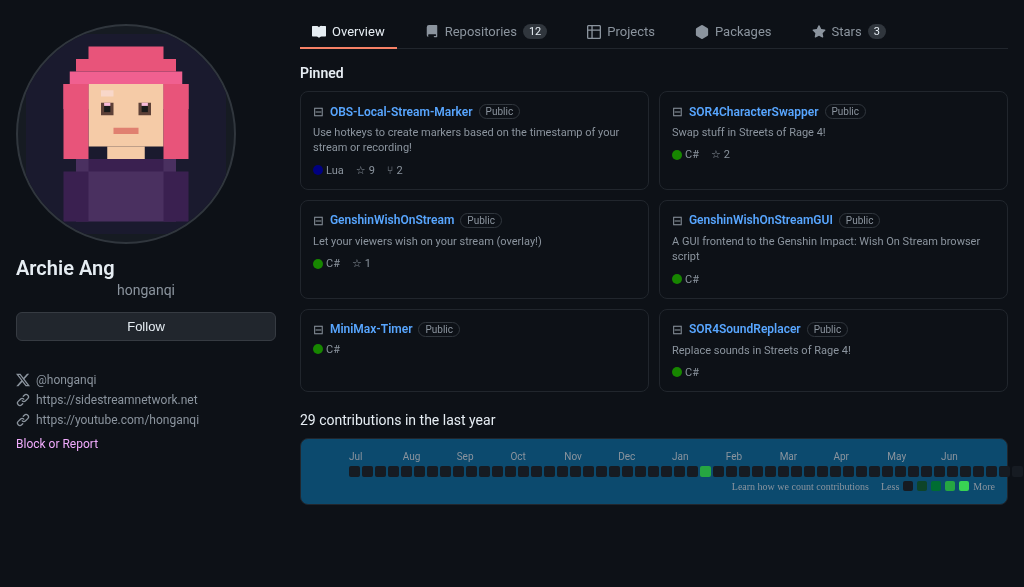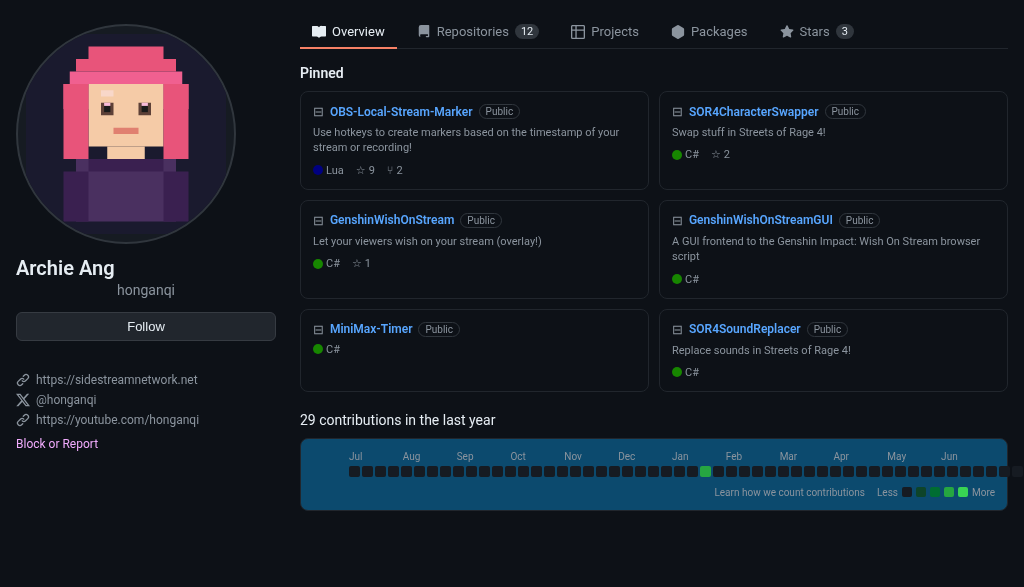--- a/index.html
+++ b/index.html
@@ -104,21 +104,21 @@
     
     .main-content {
       flex: 1;
       min-width: 0;
     }
 
     
     .tabs {
       display: flex;
       align-items: center;
-      gap: 8px;
+      gap: 16px;
       border-bottom: 1px solid #21262d;
       margin-bottom: 16px;
     }
 
     .tab {
       display: flex;
       align-items: center;
       gap: 6px;
       padding: 8px 12px;
       color: #8b949e;
@@ -277,23 +277,24 @@
       height: 11px;
       border-radius: 2px;
       flex-shrink: 0;
     }
 
     .contrib-legend {
       display: flex;
       align-items: center;
       justify-content: flex-end;
       gap: 4px;
-      margin-top: 10px;
+      margin-top: 4px;
       font-size: 10px;
       color: #8b949e;
+      font-family: Liberation Serif, serif;
     }
 
     .legend-cell {
       width: 10px;
       height: 10px;
       border-radius: 2px;
     }
 
     
     .c0 { background: #161b22; }
@@ -347,29 +348,29 @@
     </div>
 
     <div class="user-name">Archie Ang</div>
     <div class="user-login">honganqi</div>
 
     <button class="follow-button">Follow</button>
 
     <div class="sidebar-links">
       <a class="sidebar-link">
         <svg class="link-icon" viewBox="0 0 16 16">
+          <path fill="#8b949e" d="M12.6.75h2.454l-5.36 6.142L16 15.25h-4.937l-3.867-5.07-4.425 5.07H.316l5.733-6.57L0 .75h5.063l3.495 4.633L12.601.75Zm-.86 13.028h1.36L4.323 2.145H2.865l8.875 11.633Z"></path>
+        </svg>
+        <span>@honganqi</span>
+      </a>
+      <a class="sidebar-link">
+        <svg class="link-icon" viewBox="0 0 16 16">
           <path fill="#8b949e" d="M7.775 3.275a.75.75 0 001.06 1.06l1.25-1.25a2 2 0 112.83 2.83l-2.5 2.5a2 2 0 01-2.83 0 .75.75 0 00-1.06 1.06 3.5 3.5 0 004.95 0l2.5-2.5a3.5 3.5 0 00-4.95-4.95l-1.25 1.25zm-4.69 9.64a2 2 0 010-2.83l2.5-2.5a2 2 0 012.83 0 .75.75 0 001.06-1.06 3.5 3.5 0 00-4.95 0l-2.5 2.5a3.5 3.5 0 004.95 4.95l1.25-1.25a.75.75 0 00-1.06-1.06l-1.25 1.25a2 2 0 01-2.83 0z"></path>
         </svg>
         <span>https://sidestreamnetwork.net</span>
-      </a>
-      <a class="sidebar-link">
-        <svg class="link-icon" viewBox="0 0 16 16">
-          <path fill="#8b949e" d="M12.6.75h2.454l-5.36 6.142L16 15.25h-4.937l-3.867-5.07-4.425 5.07H.316l5.733-6.57L0 .75h5.063l3.495 4.633L12.601.75Zm-.86 13.028h1.36L4.323 2.145H2.865l8.875 11.633Z"></path>
-        </svg>
-        <span>@honganqi</span>
       </a>
       <a class="sidebar-link">
         <svg class="link-icon" viewBox="0 0 16 16">
           <path fill="#8b949e" d="M7.775 3.275a.75.75 0 001.06 1.06l1.25-1.25a2 2 0 112.83 2.83l-2.5 2.5a2 2 0 01-2.83 0 .75.75 0 00-1.06 1.06 3.5 3.5 0 004.95 0l2.5-2.5a3.5 3.5 0 00-4.95-4.95l-1.25 1.25zm-4.69 9.64a2 2 0 010-2.83l2.5-2.5a2 2 0 012.83 0 .75.75 0 001.06-1.06 3.5 3.5 0 00-4.95 0l-2.5 2.5a3.5 3.5 0 004.95 4.95l1.25-1.25a.75.75 0 00-1.06-1.06l-1.25 1.25a2 2 0 01-2.83 0z"></path>
         </svg>
         <span>https://youtube.com/honganqi</span>
       </a>
     </div>
 
     <div class="block-report">Block or Report</div>

